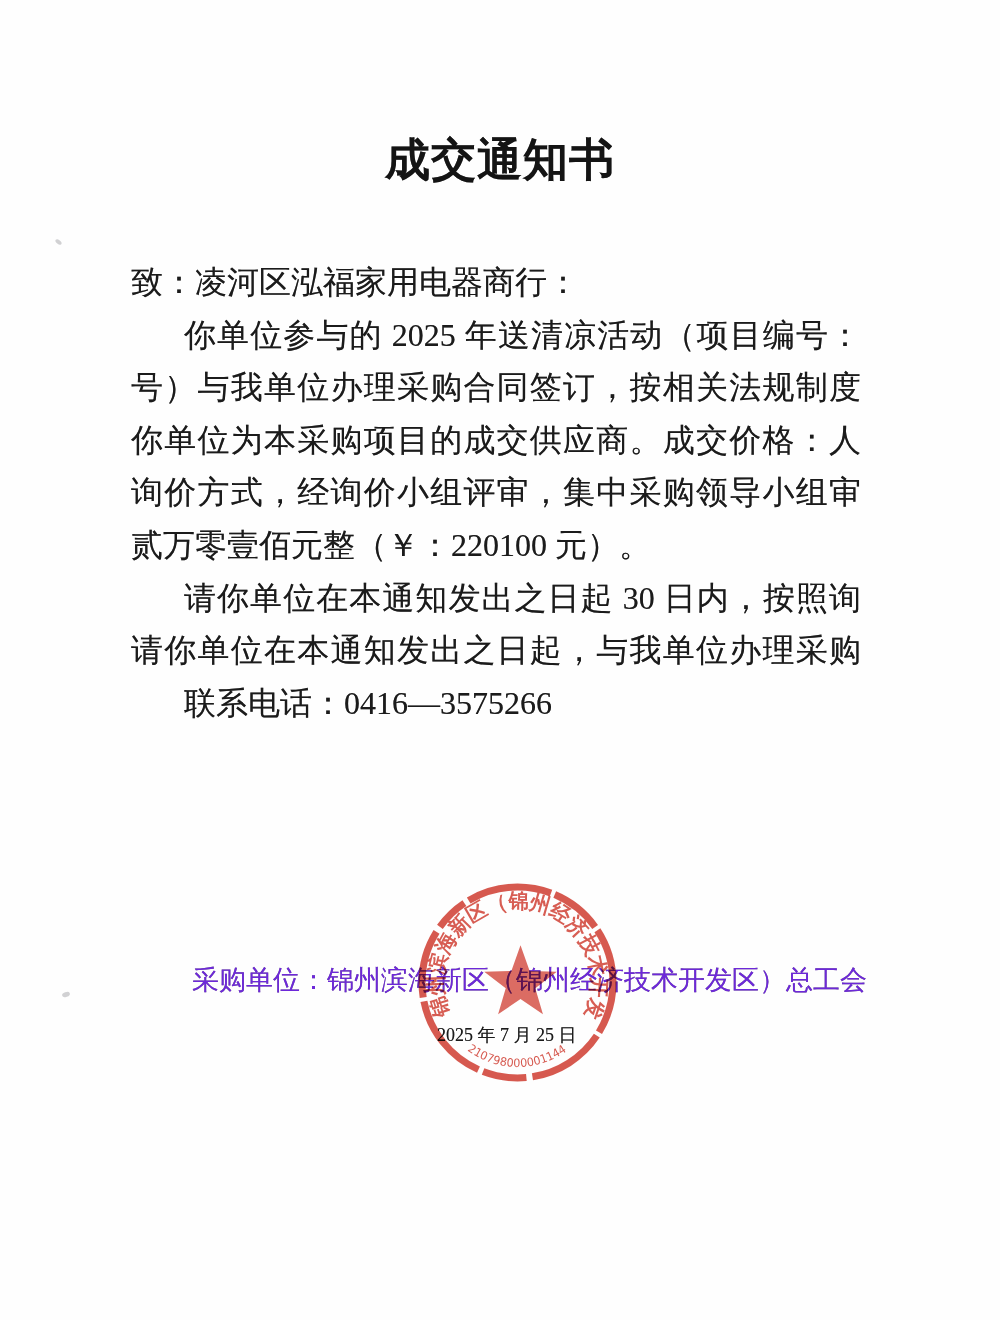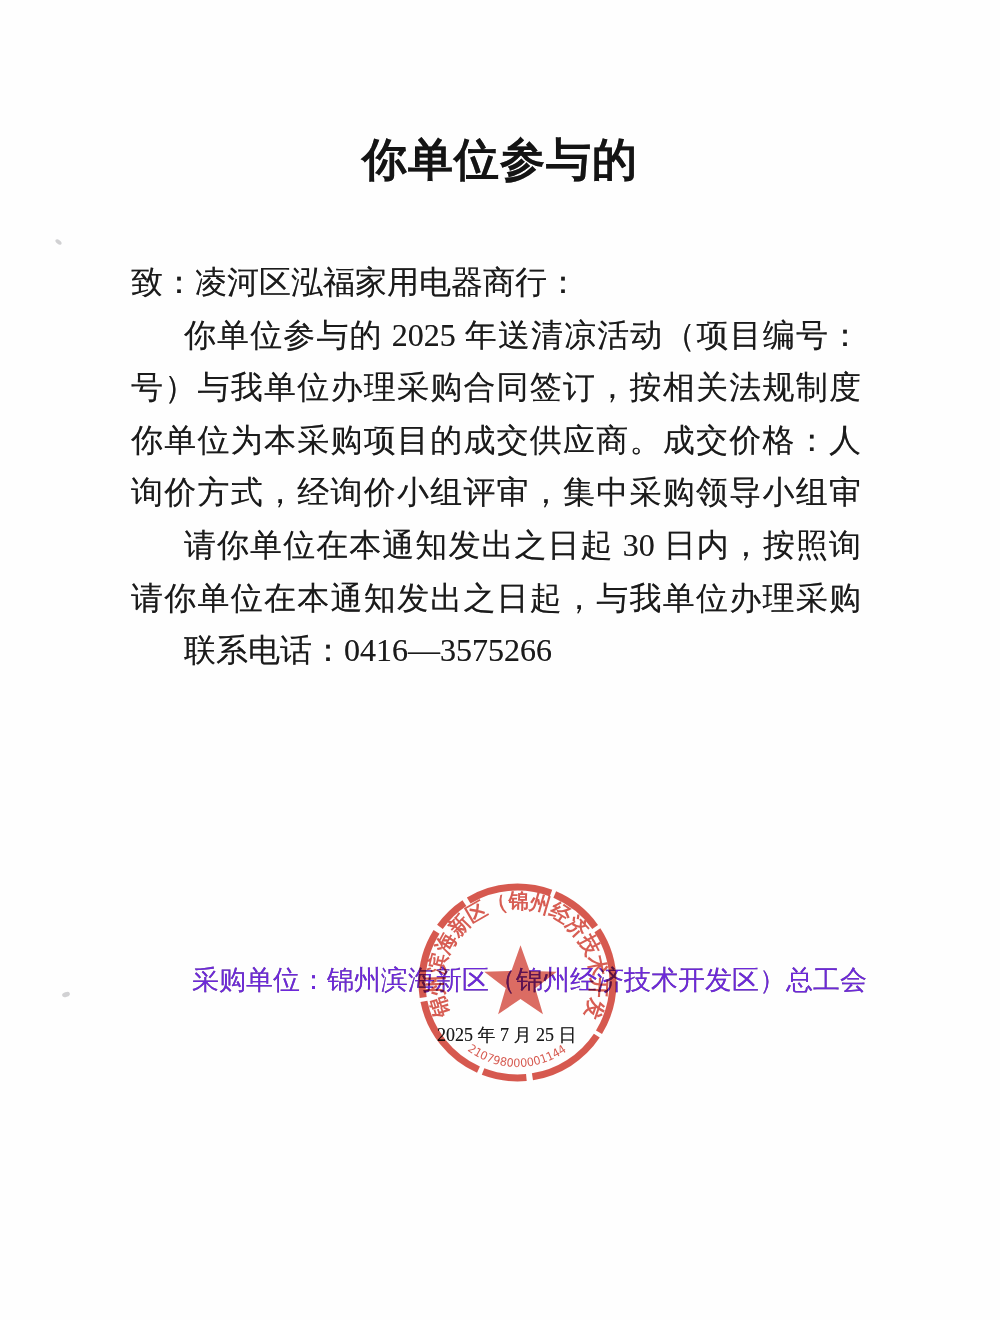--- a/index.html
+++ b/index.html
@@ -61,28 +61,29 @@
     position: absolute;
     border-radius: 50%;
     background: rgba(115,115,122,.32);
   }
   .speck.s1 { left: 55px; top: 240px; width: 7px; height: 4px; transform: rotate(38deg); }
   .speck.s2 { left: 62px; top: 992px; width: 8px; height: 5px; transform: rotate(-20deg); }
 </style>
 </head>
 <body>
 
-<div class="page-title">你单位参与的</div>
+<div class="page-title">成交通知书</div>
 
 <div class="body-text">
   <div class="ln">致：凌河区泓福家用电器商行：</div>
   <div class="ln indent fill">你单位参与的 2025 年送清凉活动（项目编号：2025001</div>
   <div class="ln fill">号）与我单位办理采购合同签订，按相关法规制度规定，通过</div>
   <div class="ln fill">你单位为本采购项目的成交供应商。成交价格：人民币贰拾</div>
   <div class="ln fill">询价方式，经询价小组评审，集中采购领导小组审核，确定</div>
+  <div class="ln">贰万零壹佰元整（￥：220100 元）。</div>
   <div class="ln indent fill">请你单位在本通知发出之日起 30 日内，按照询价文件</div>
   <div class="ln fill">请你单位在本通知发出之日起，与我单位办理采购合同签订</div>
   <div class="ln indent">联系电话：0416—3575266</div>
 </div>
 
 <div class="footer-purchaser">采购单位：锦州滨海新区（锦州经济技术开发区）总工会</div>
 <div class="footer-date">2025 年 7 月 25 日</div>
 
 <div class="seal">
   <svg viewBox="0 0 200 200">

